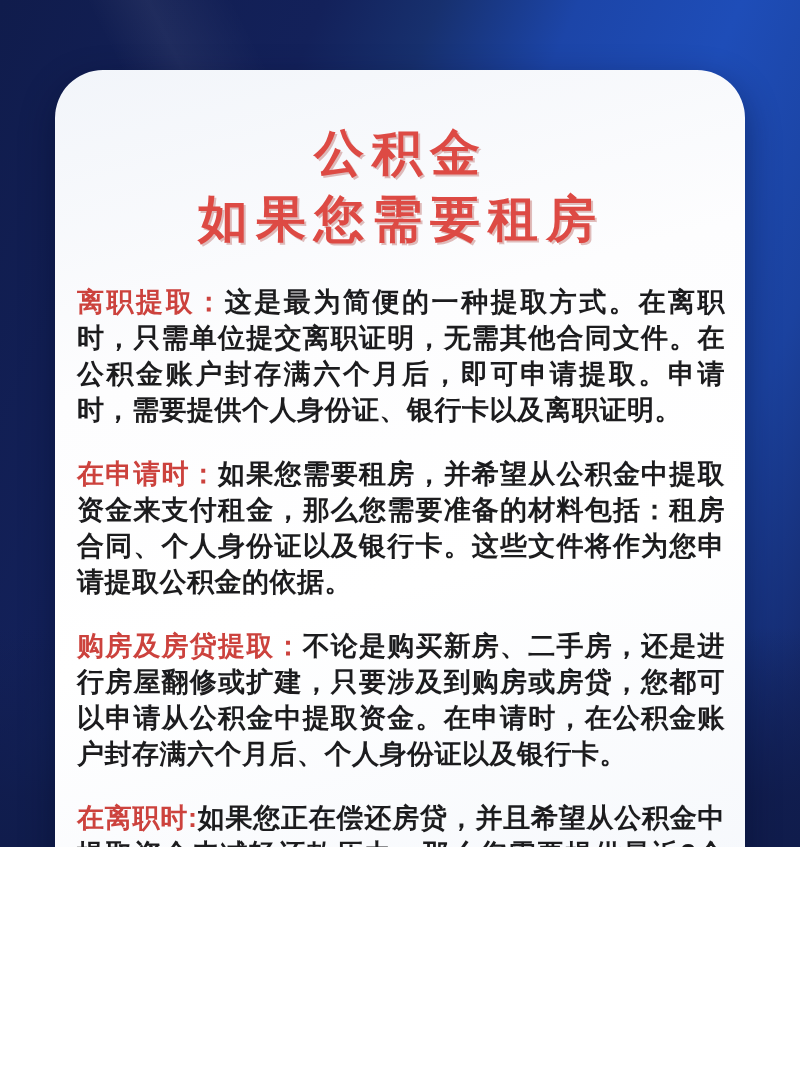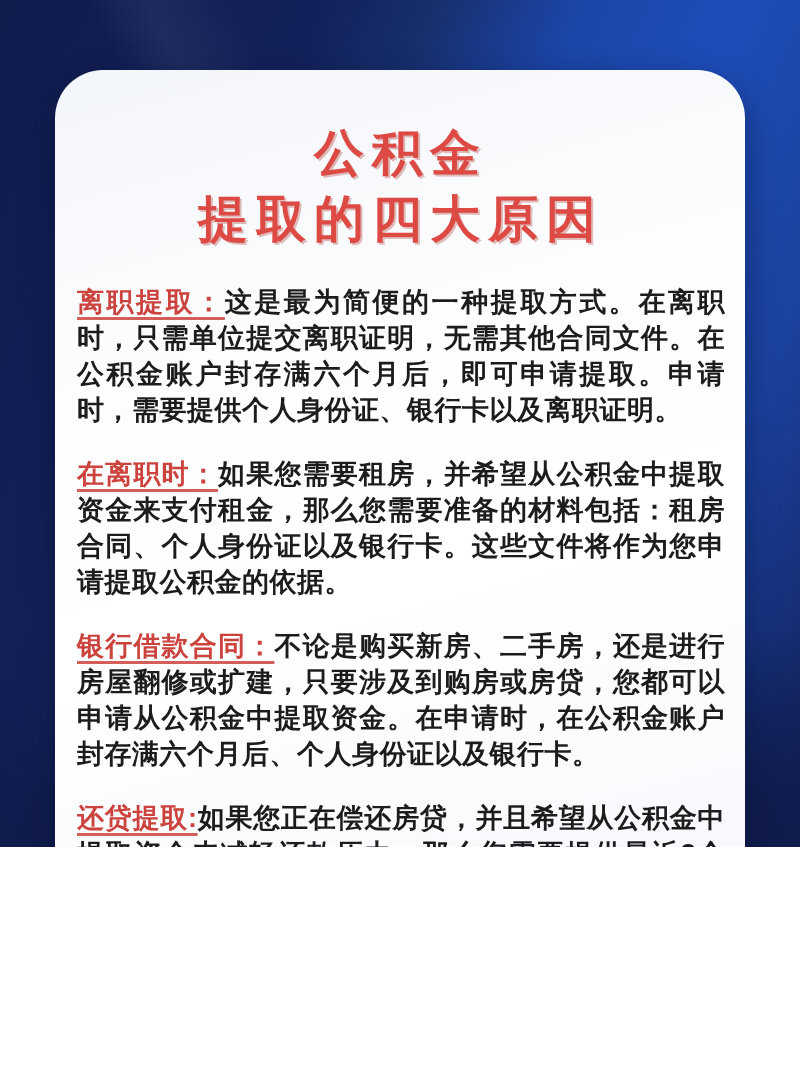--- a/index.html
+++ b/index.html
@@ -65,47 +65,46 @@
     color: var(--body-ink, #1C1C1E);
     font-weight: 600;
     text-align: justify;
     letter-spacing: 0.5px;
     margin-bottom: 28px;
   }
 
   .section-label {
     color: var(--label-red, #CC423D);
     font-weight: bold;
-    text-decoration: underline;
     text-decoration-thickness: 3px;
     text-underline-offset: 6px;
     text-decoration-color: rgba(204, 66, 61, 0.85);
   }
 </style>
 </head>
 <body>
 
 <div class="stage">
   <div class="card">
 
     <div class="card-title">
       <div>公积金</div>
-      <div>提取的四大原因</div>
+      <div>如果您需要租房</div>
     </div>
 
     <p class="section">
       <span class="section-label">离职提取：</span><span>这是最为简便的一种提取方式。在离职时，只需单位提交离职证明，无需其他合同文件。在公积金账户封存满六个月后，即可申请提取。申请时，需要提供个人身份证、银行卡以及离职证明。</span>
     </p>
 
     <p class="section">
-      <span class="section-label">在离职时：</span><span>如果您需要租房，并希望从公积金中提取资金来支付租金，那么您需要准备的材料包括：租房合同、个人身份证以及银行卡。这些文件将作为您申请提取公积金的依据。</span>
+      <span class="section-label">在申请时：</span><span>如果您需要租房，并希望从公积金中提取资金来支付租金，那么您需要准备的材料包括：租房合同、个人身份证以及银行卡。这些文件将作为您申请提取公积金的依据。</span>
     </p>
 
     <p class="section">
-      <span class="section-label">银行借款合同：</span><span>不论是购买新房、二手房，还是进行房屋翻修或扩建，只要涉及到购房或房贷，您都可以申请从公积金中提取资金。在申请时，在公积金账户封存满六个月后、个人身份证以及银行卡。</span>
+      <span class="section-label">购房及房贷提取：</span><span>不论是购买新房、二手房，还是进行房屋翻修或扩建，只要涉及到购房或房贷，您都可以申请从公积金中提取资金。在申请时，在公积金账户封存满六个月后、个人身份证以及银行卡。</span>
     </p>
 
     <p class="section">
-      <span class="section-label">还贷提取:</span><span>如果您正在偿还房贷，并且希望从公积金中提取资金来减轻还款压力，那么您需要提供最近3个月或一年的月供流水记录、银行借款合同、个人身份证以及银行卡。并且希望从公积金中提取资金来减轻还款压力。</span>
+      <span class="section-label">在离职时:</span><span>如果您正在偿还房贷，并且希望从公积金中提取资金来减轻还款压力，那么您需要提供最近3个月或一年的月供流水记录、银行借款合同、个人身份证以及银行卡。并且希望从公积金中提取资金来减轻还款压力。</span>
     </p>
 
   </div>
 </div>
 
 </body></html>

